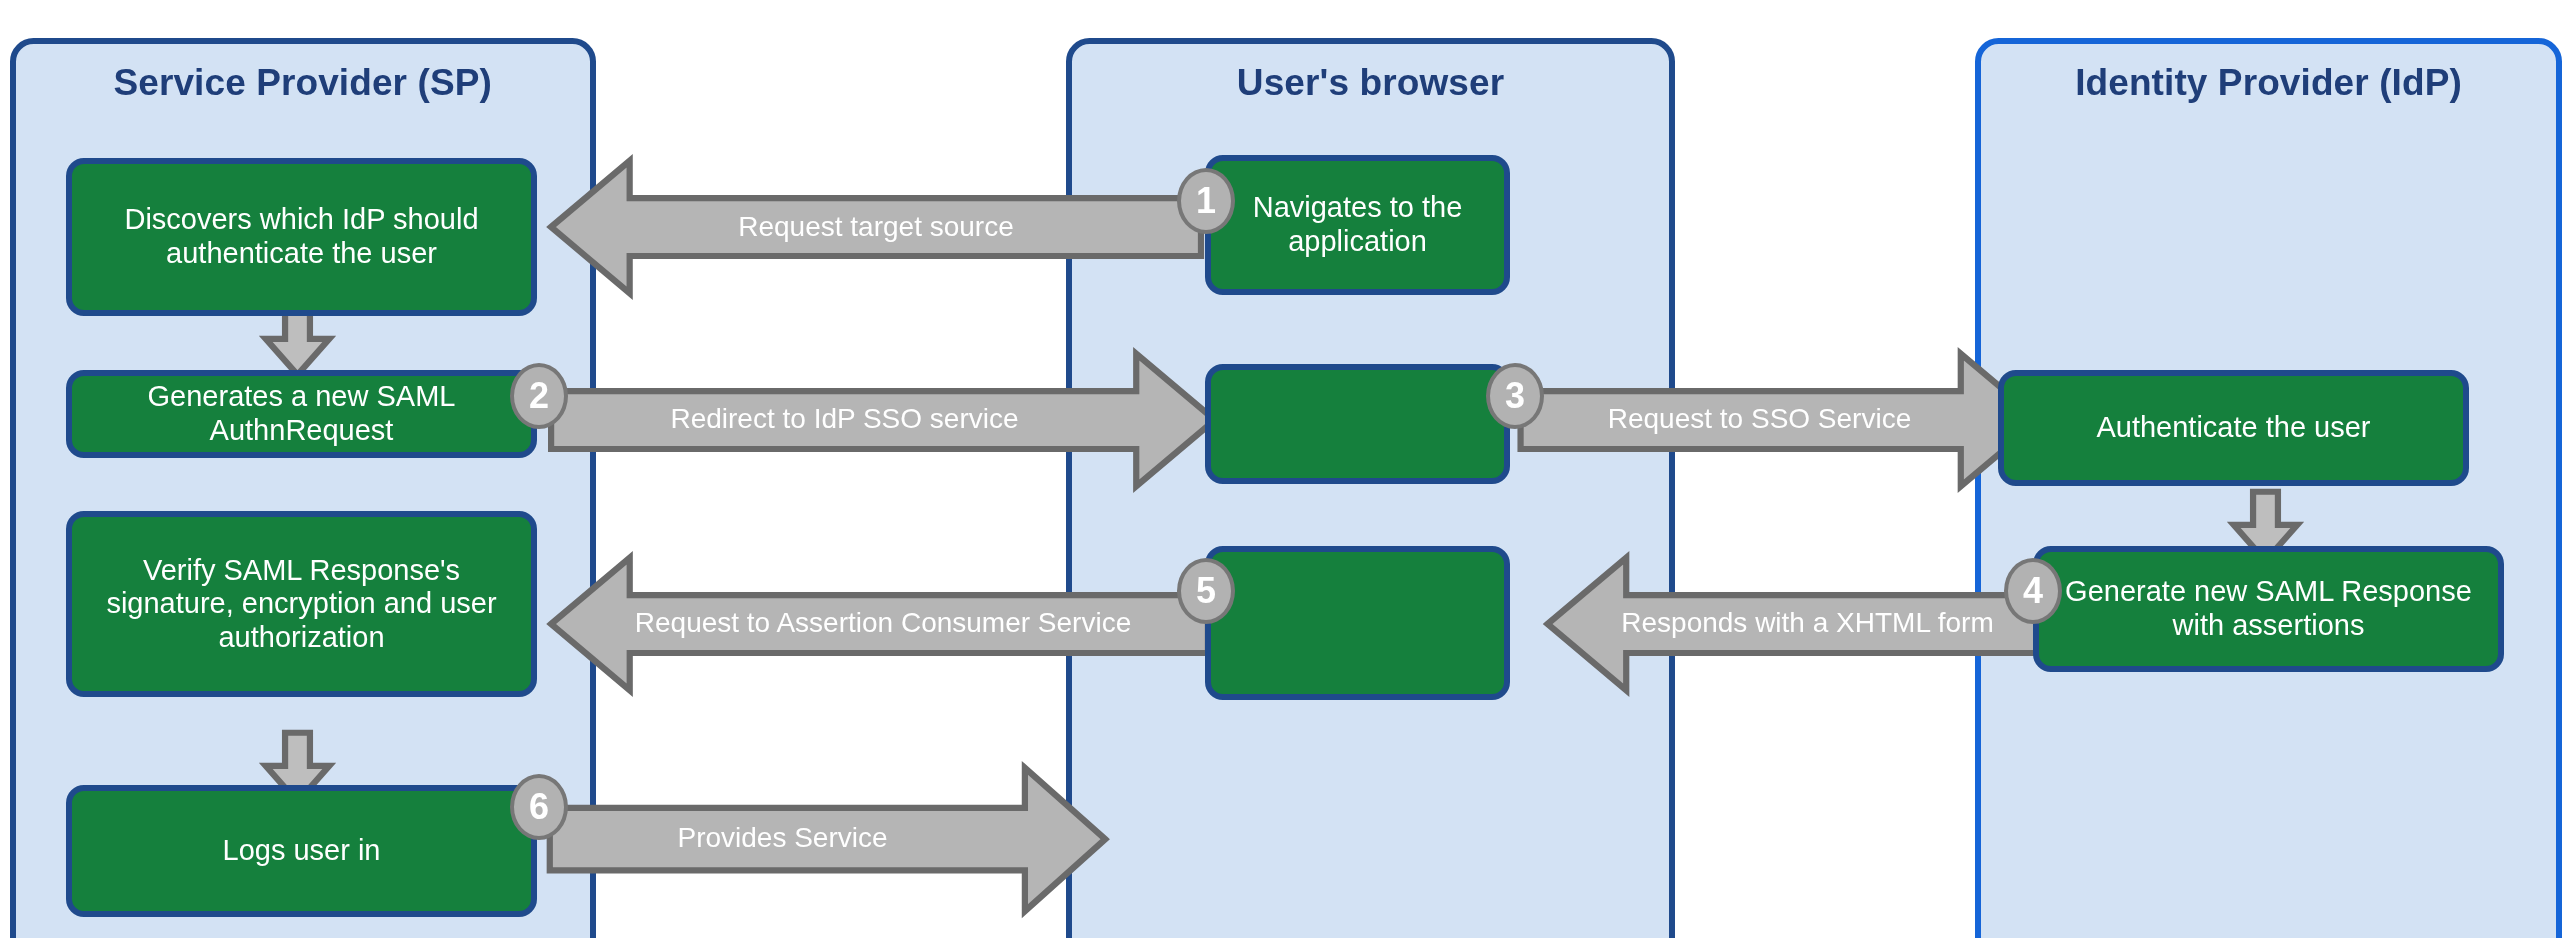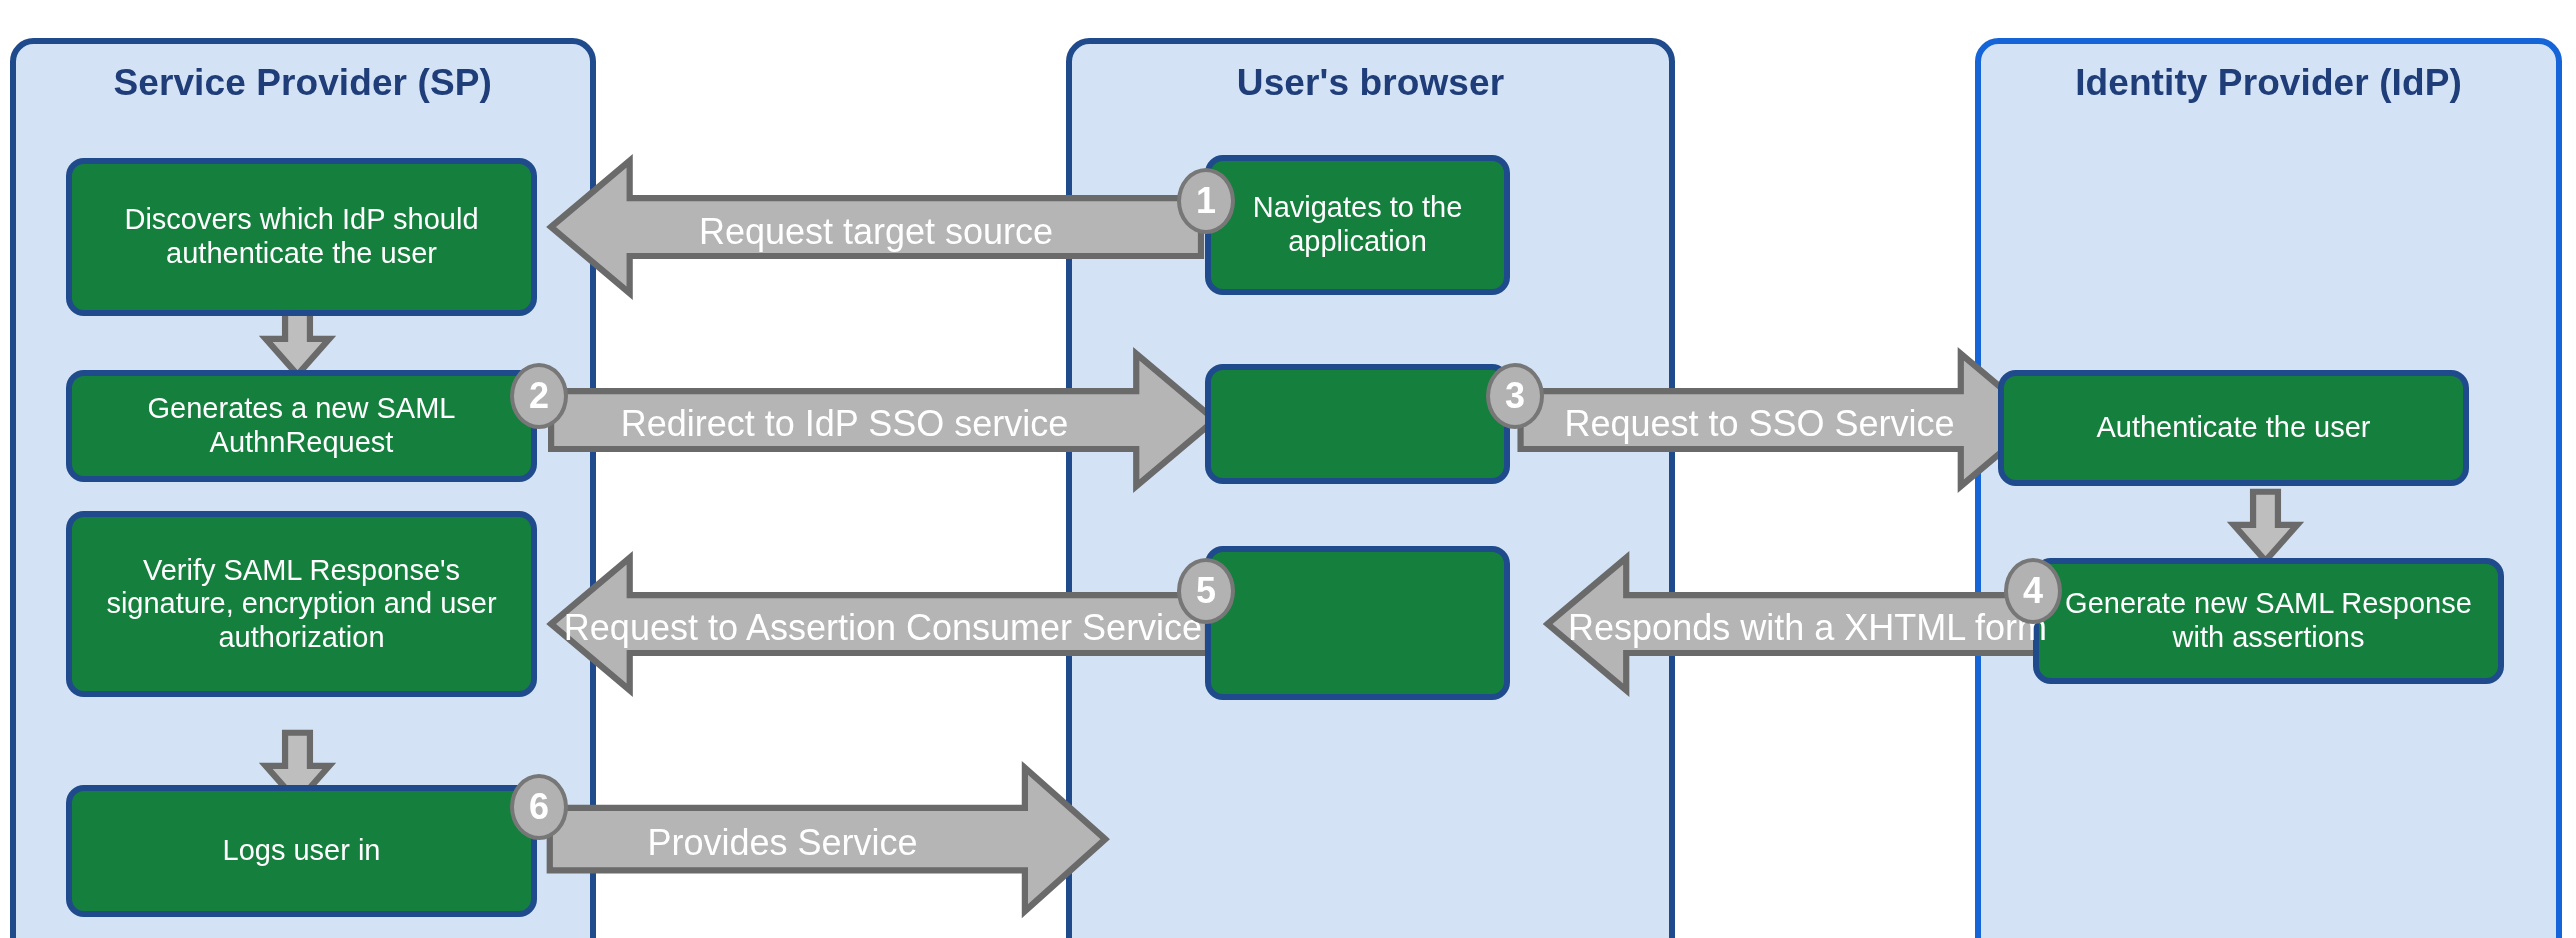--- a/index.html
+++ b/index.html
@@ -80,21 +80,21 @@
     position:absolute;
     z-index:3;
     overflow:visible;
   }
   .arrow-body{ fill:#B5B5B5; stroke:#6A6A6A; stroke-width:9; stroke-linejoin:miter; }
   .vert-body{ fill:#BEBEBE; stroke:#6A6A6A; stroke-width:9; stroke-linejoin:miter; }
 
   .arrow-label{
     position:absolute;
     color:#ffffff;
-    font-size:36px;
+    font-size:28px;
     white-space:nowrap;
     z-index:6;
     text-align:center;
   }
 </style>
 </head>
 <body>
 
 <div id="stage">
 
@@ -149,21 +149,21 @@
 
   <svg class="arrow-svg" style="left:547px; top:733px;" width="561" height="149" viewBox="0 0 810 215">
     <polygon class="arrow-body" points="806,107 690,4 690,62 4,62 4,152 690,152 690,211"></polygon>
   </svg>
   <div class="arrow-label" style="left:540px; top:790px; width:485px;">Provides Service</div>
 
   <div class="node" style="left:66px; top:126px; width:471px; height:158px;">
     <span>Discovers which IdP should authenticate the user</span>
   </div>
 
-  <div class="node" style="left:66px; top:338px; width:471px; height:112px;">
+  <div class="node" style="left:66px; top:338px; width:471px; height:88px;">
     <span>Generates a new SAML AuthnRequest</span>
   </div>
 
   <div class="node" style="left:66px; top:479px; width:471px; height:186px;">
     <span>Verify SAML Response's signature, encryption and user authorization</span>
   </div>
 
   <div class="node" style="left:66px; top:753px; width:471px; height:132px;">
     <span>Logs user in</span>
   </div>
@@ -177,21 +177,21 @@
   </div>
 
   <div class="node" style="left:1205px; top:514px; width:305px; height:154px;">
     <span></span>
   </div>
 
   <div class="node" style="left:1998px; top:338px; width:471px; height:116px;">
     <span>Authenticate the user</span>
   </div>
 
-  <div class="node" style="left:2033px; top:526px; width:471px; height:126px;">
+  <div class="node" style="left:2033px; top:514px; width:471px; height:126px;">
     <span>Generate new SAML Response with assertions</span>
   </div>
 
   <div class="step-badge" style="left:1177px; top:136px;">
     <span>1</span>
   </div>
 
   <div class="step-badge" style="left:510px; top:331px;">
     <span>2</span>
   </div>

